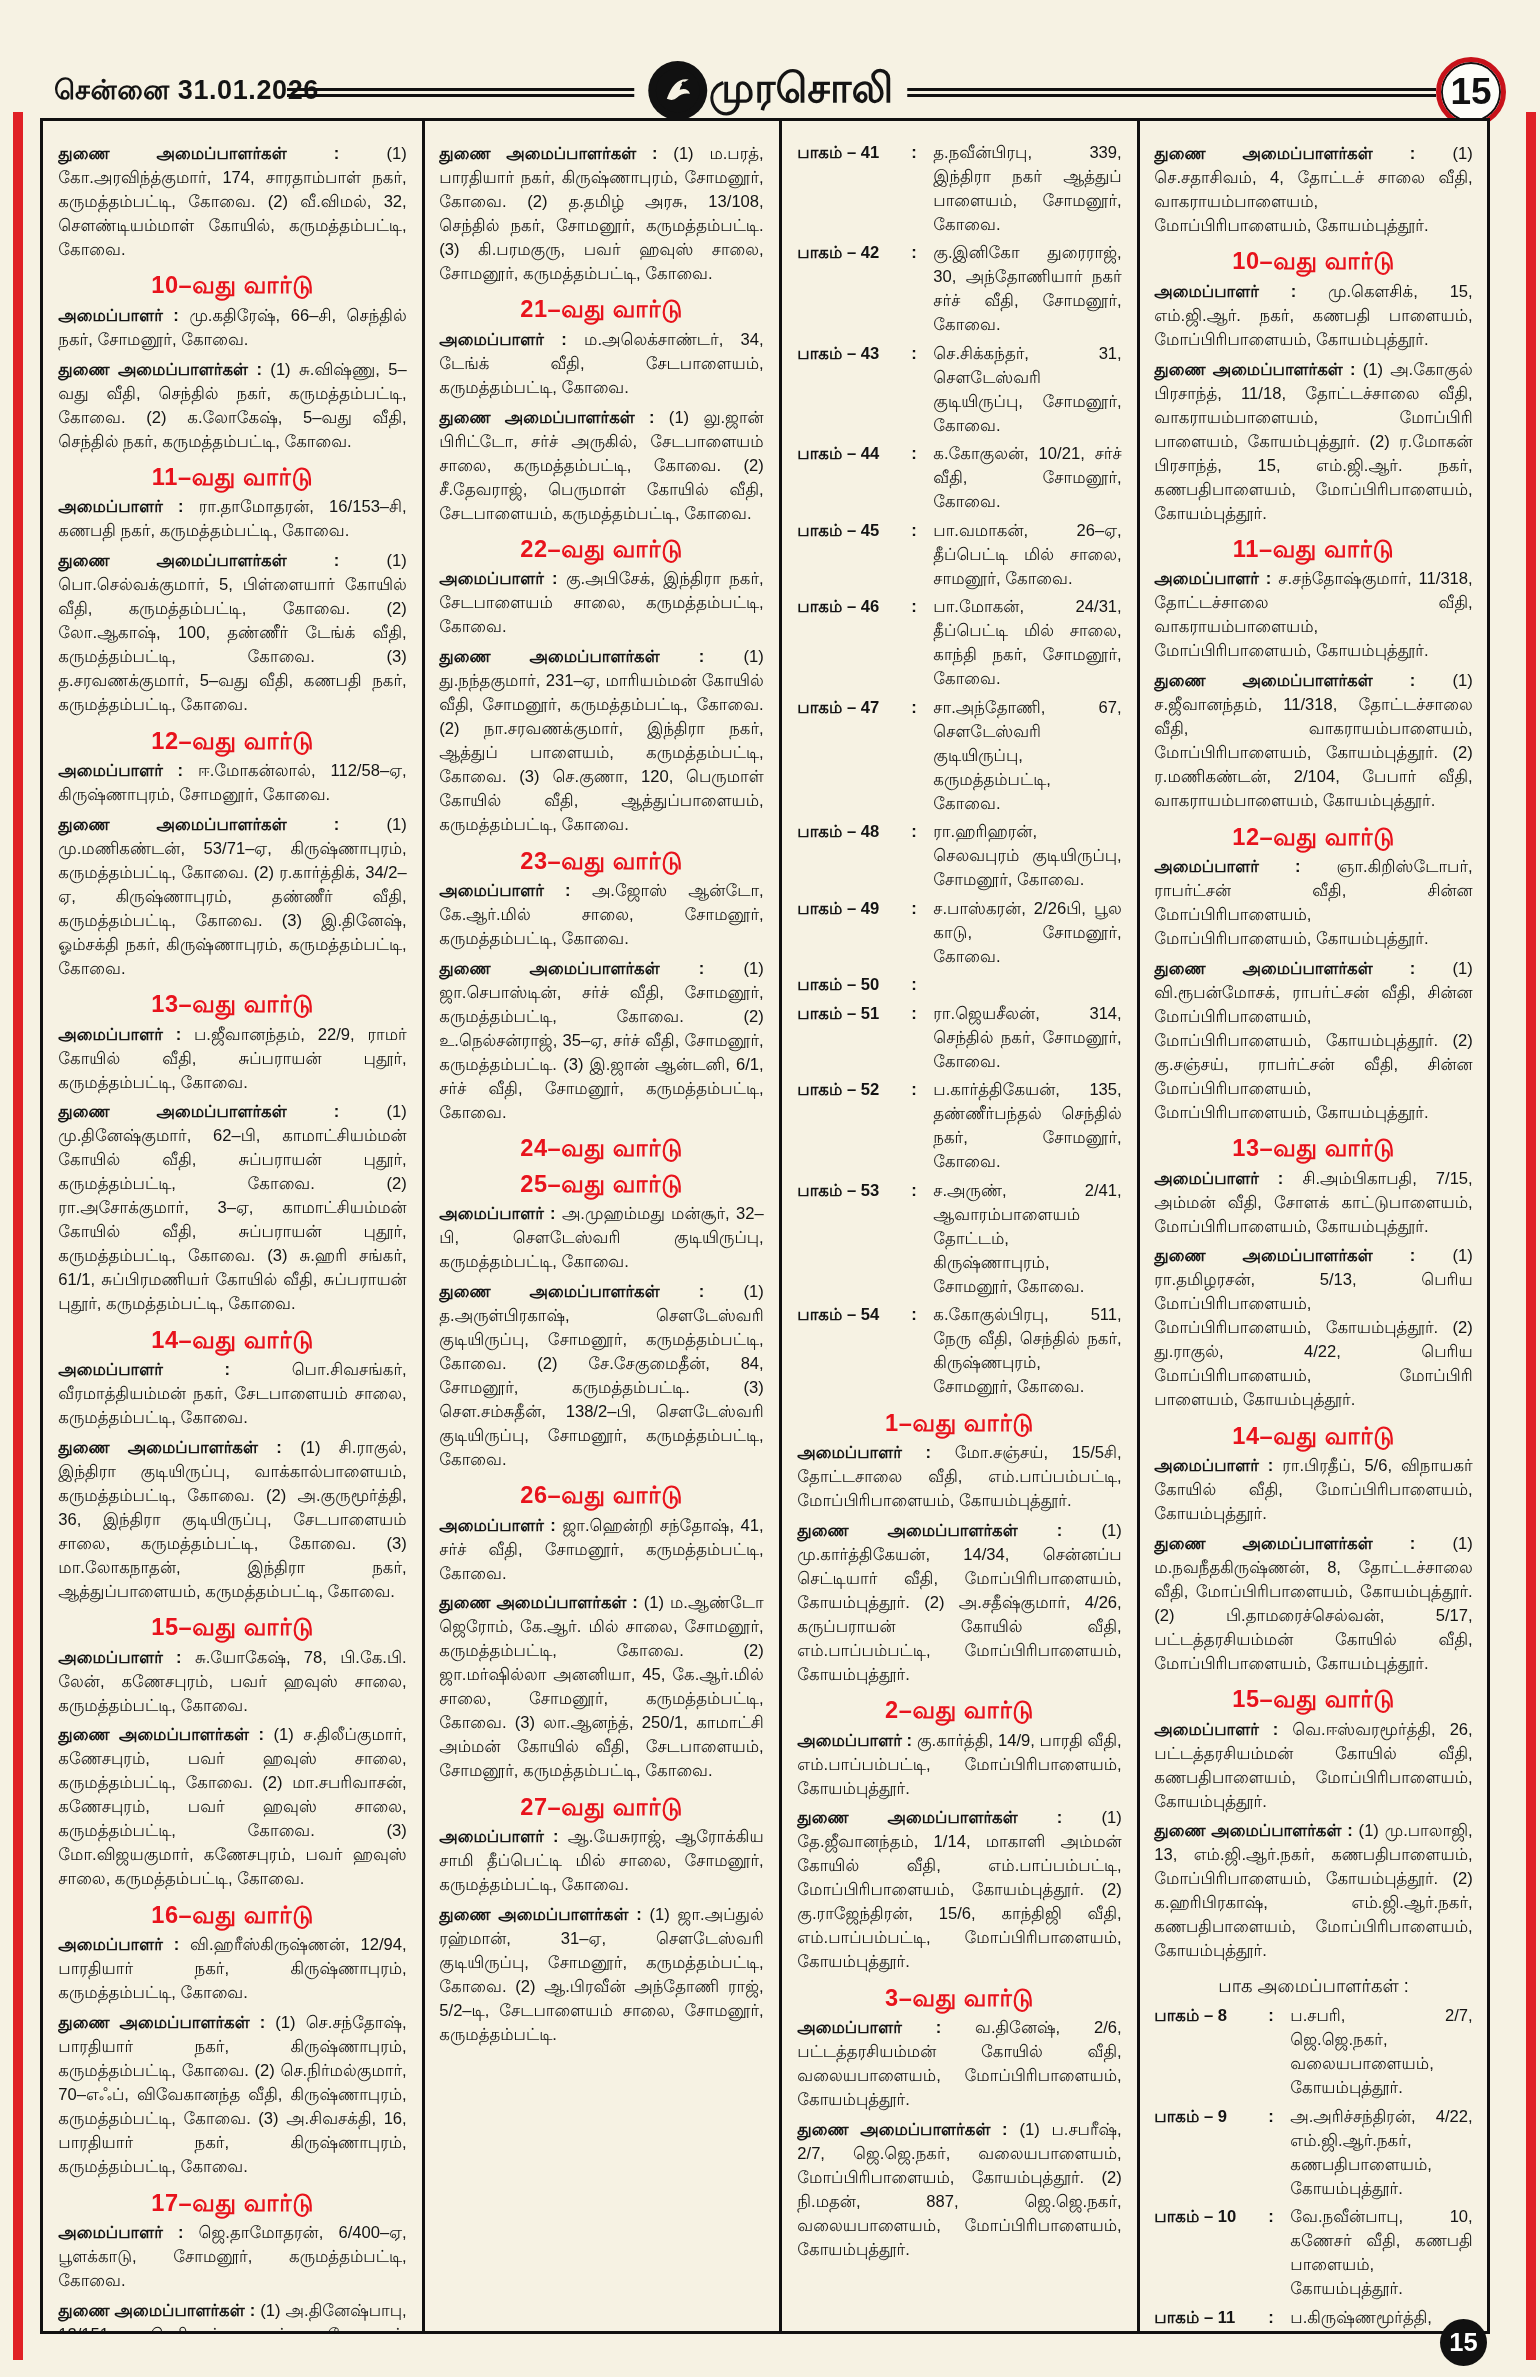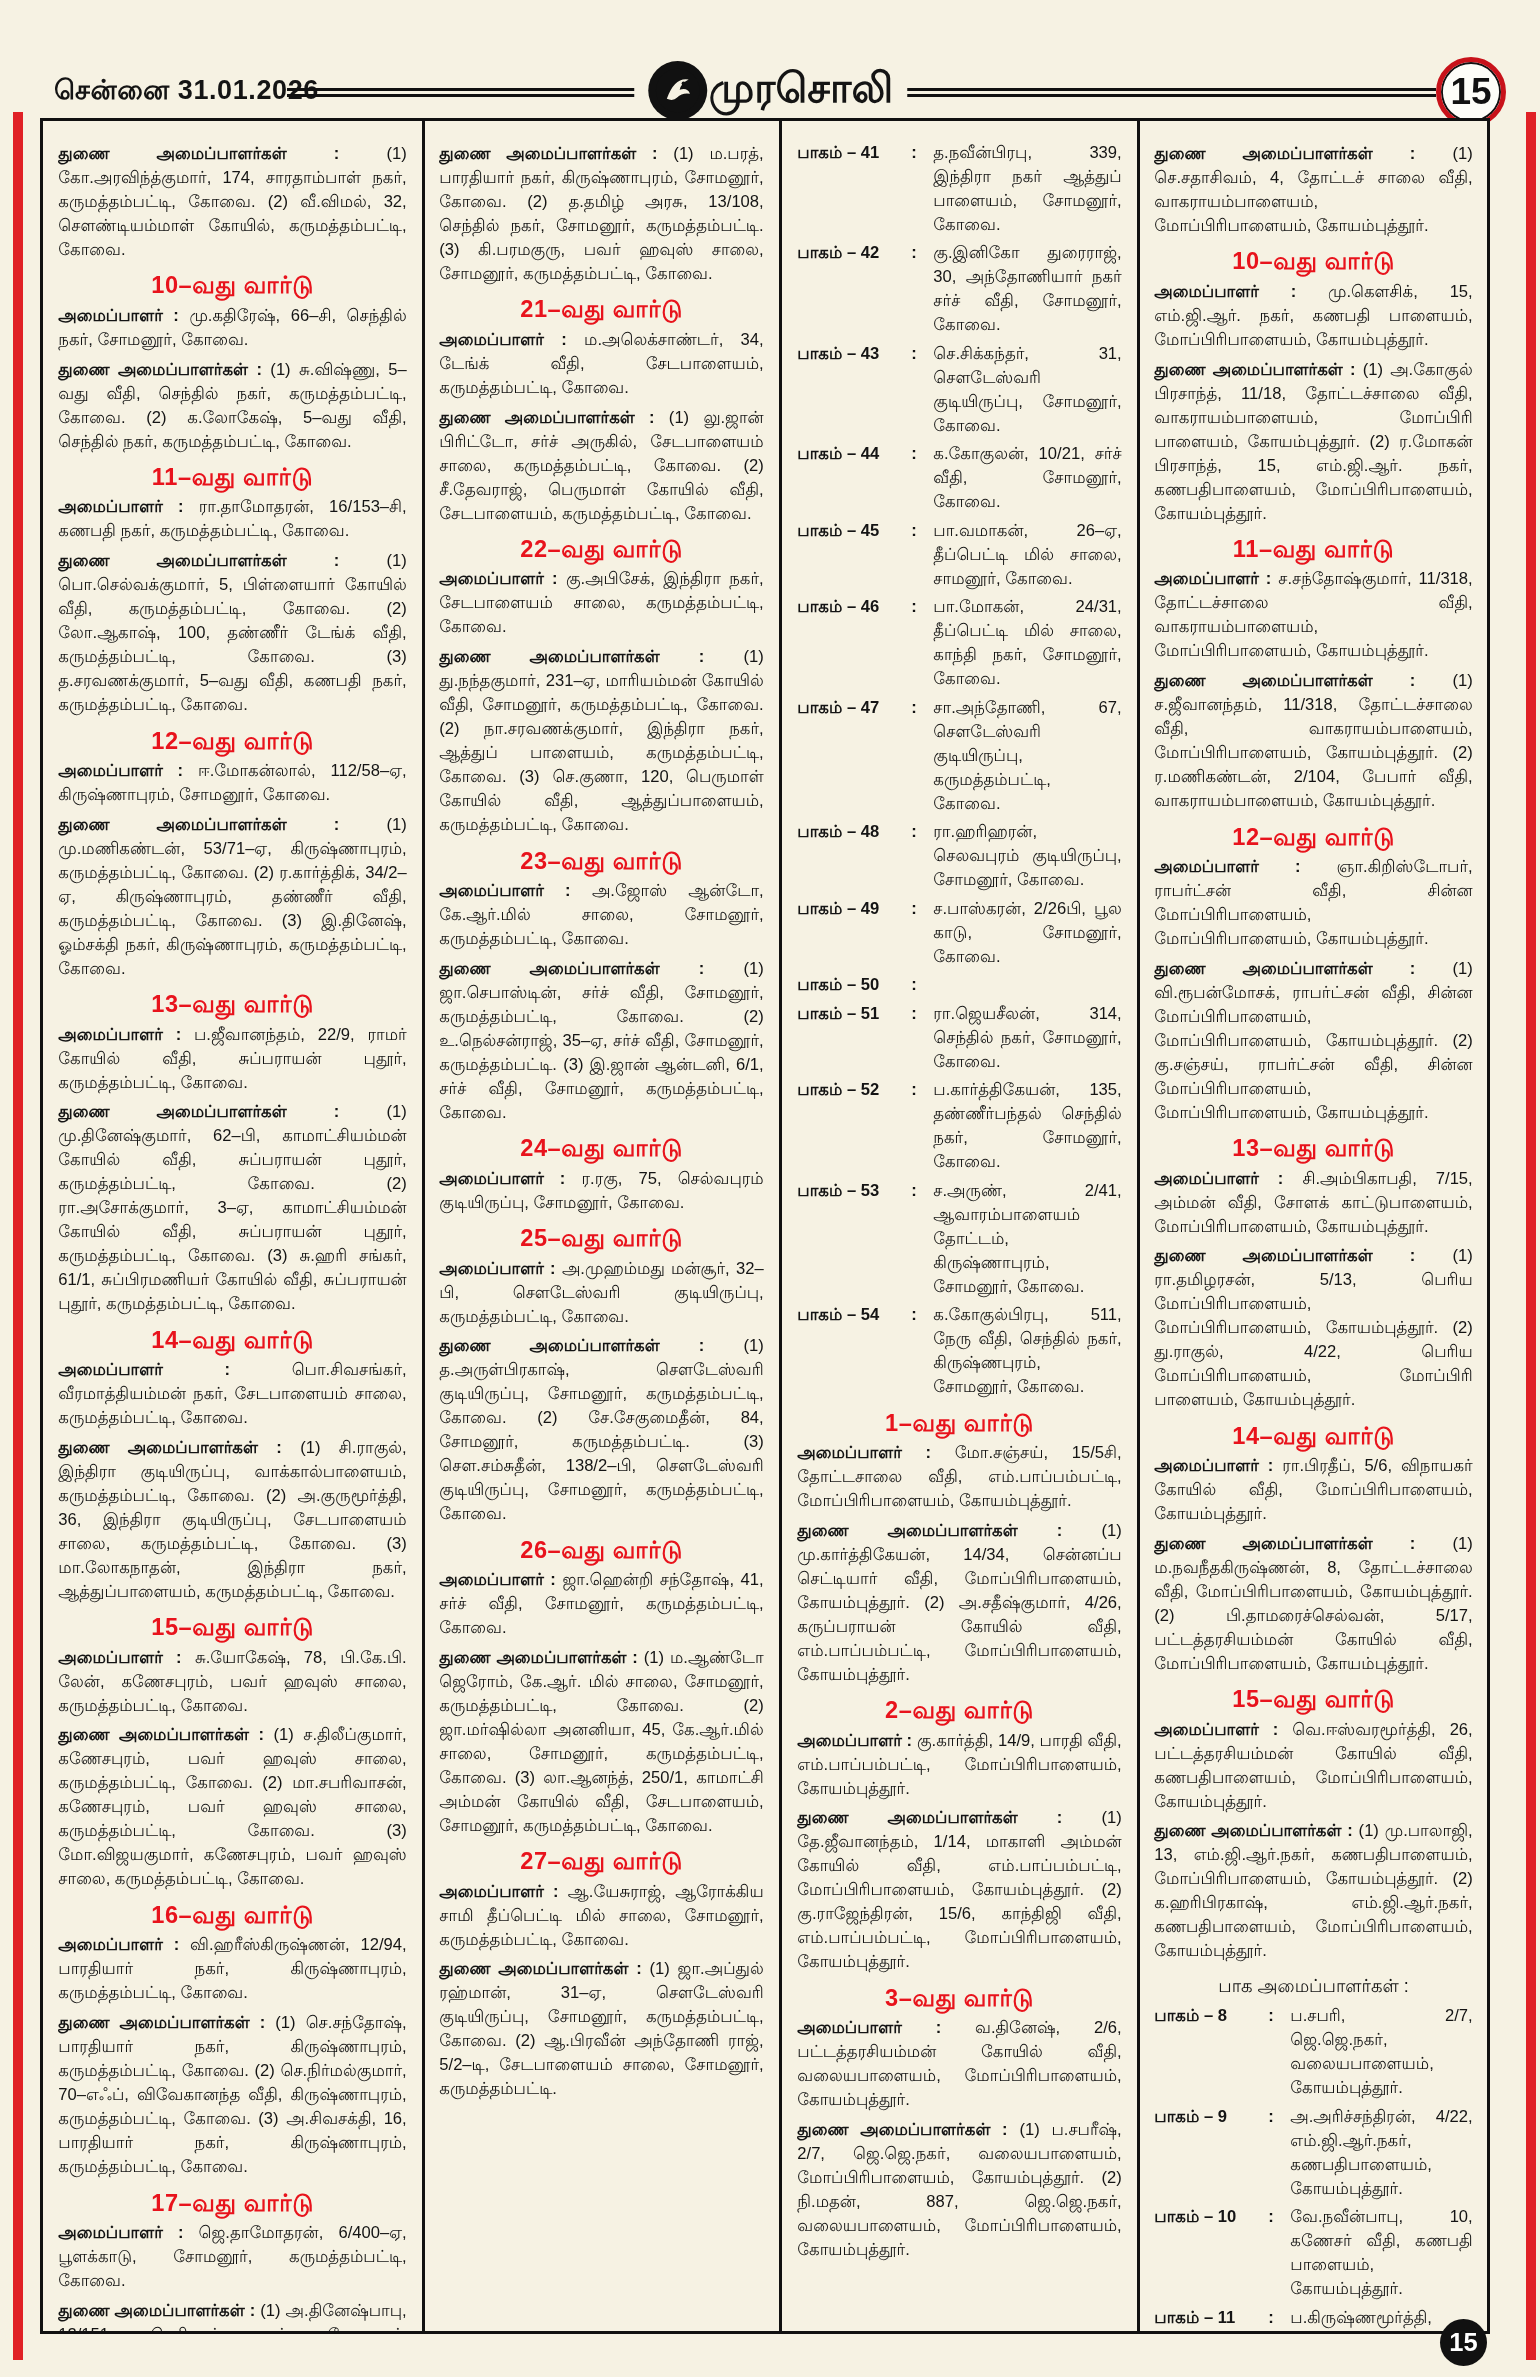--- a/index.html
+++ b/index.html
@@ -141,21 +141,20 @@
       <div class="ward">21–வது வார்டு</div>
       <div class="para"><b>அமைப்பாளர் : </b>ம.அலெக்சாண்டர், 34, டேங்க் வீதி, சேடபாளையம், கருமத்தம்பட்டி, கோவை.</div>
       <div class="para"><b>துணை அமைப்பாளர்கள் : </b>(1) லு.ஜான் பிரிட்டோ, சர்ச் அருகில், சேடபாளையம் சாலை, கருமத்தம்பட்டி, கோவை. (2) சீ.தேவராஜ், பெருமாள் கோயில் வீதி, சேடபாளையம், கருமத்தம்பட்டி, கோவை.</div>
       <div class="ward">22–வது வார்டு</div>
       <div class="para"><b>அமைப்பாளர் : </b>கு.அபிசேக், இந்திரா நகர், சேடபாளையம் சாலை, கருமத்தம்பட்டி, கோவை.</div>
       <div class="para"><b>துணை அமைப்பாளர்கள் : </b>(1) து.நந்தகுமார், 231–ஏ, மாரியம்மன் கோயில் வீதி, சோமனூர், கருமத்தம்பட்டி, கோவை. (2) நா.சரவணக்குமார், இந்திரா நகர், ஆத்துப் பாளையம், கருமத்தம்பட்டி, கோவை. (3) செ.குணா, 120, பெருமாள் கோயில் வீதி, ஆத்துப்பாளையம், கருமத்தம்பட்டி, கோவை.</div>
       <div class="ward">23–வது வார்டு</div>
       <div class="para"><b>அமைப்பாளர் : </b>அ.ஜோஸ் ஆன்டோ, கே.ஆர்.மில் சாலை, சோமனூர், கருமத்தம்பட்டி, கோவை.</div>
       <div class="para"><b>துணை அமைப்பாளர்கள் : </b>(1) ஜா.செபாஸ்டின், சர்ச் வீதி, சோமனூர், கருமத்தம்பட்டி, கோவை. (2) உ.நெல்சன்ராஜ், 35–ஏ, சர்ச் வீதி, சோமனூர், கருமத்தம்பட்டி. (3) இ.ஜான் ஆன்டனி, 6/1, சர்ச் வீதி, சோமனூர், கருமத்தம்பட்டி, கோவை.</div>
       <div class="ward">24–வது வார்டு</div>
-      <div class="para"><b>அமைப்பாளர் : </b>ர.ரகு, 75, செல்வபுரம் குடியிருப்பு, சோமனூர், கோவை.</div>
       <div class="ward">25–வது வார்டு</div>
       <div class="para"><b>அமைப்பாளர் : </b>அ.முஹம்மது மன்சூர், 32–பி, சௌடேஸ்வரி குடியிருப்பு, கருமத்தம்பட்டி, கோவை.</div>
       <div class="para"><b>துணை அமைப்பாளர்கள் : </b>(1) த.அருள்பிரகாஷ், சௌடேஸ்வரி குடியிருப்பு, சோமனூர், கருமத்தம்பட்டி, கோவை. (2) சே.சேகுமைதீன், 84, சோமனூர், கருமத்தம்பட்டி. (3) சௌ.சம்சுதீன், 138/2–பி, சௌடேஸ்வரி குடியிருப்பு, சோமனூர், கருமத்தம்பட்டி, கோவை.</div>
       <div class="ward">26–வது வார்டு</div>
       <div class="para"><b>அமைப்பாளர் : </b>ஜா.ஹென்றி சந்தோஷ், 41, சர்ச் வீதி, சோமனூர், கருமத்தம்பட்டி, கோவை.</div>
       <div class="para"><b>துணை அமைப்பாளர்கள் : </b>(1) ம.ஆண்டோ ஜெரோம், கே.ஆர். மில் சாலை, சோமனூர், கருமத்தம்பட்டி, கோவை. (2) ஜா.மர்ஷில்லா அனனியா, 45, கே.ஆர்.மில் சாலை, சோமனூர், கருமத்தம்பட்டி, கோவை. (3) லா.ஆனந்த், 250/1, காமாட்சி அம்மன் கோயில் வீதி, சேடபாளையம், சோமனூர், கருமத்தம்பட்டி, கோவை.</div>
       <div class="ward">27–வது வார்டு</div>
       <div class="para"><b>அமைப்பாளர் : </b>ஆ.யேசுராஜ், ஆரோக்கிய சாமி தீப்பெட்டி மில் சாலை, சோமனூர், கருமத்தம்பட்டி, கோவை.</div>
       <div class="para"><b>துணை அமைப்பாளர்கள் : </b>(1) ஜா.அப்துல் ரஹ்மான், 31–ஏ, சௌடேஸ்வரி குடியிருப்பு, சோமனூர், கருமத்தம்பட்டி, கோவை. (2) ஆ.பிரவீன் அந்தோணி ராஜ், 5/2–டி, சேடபாளையம் சாலை, சோமனூர், கருமத்தம்பட்டி.</div>
     </div>

